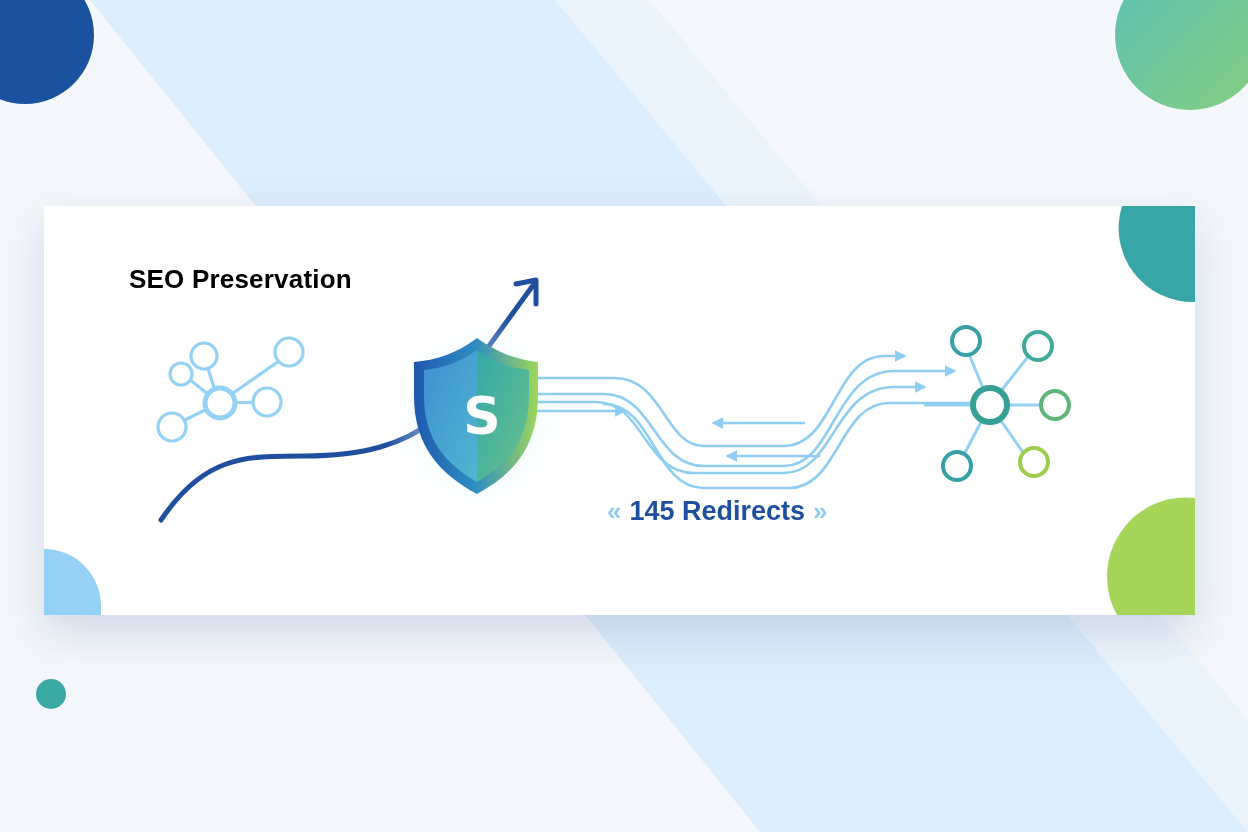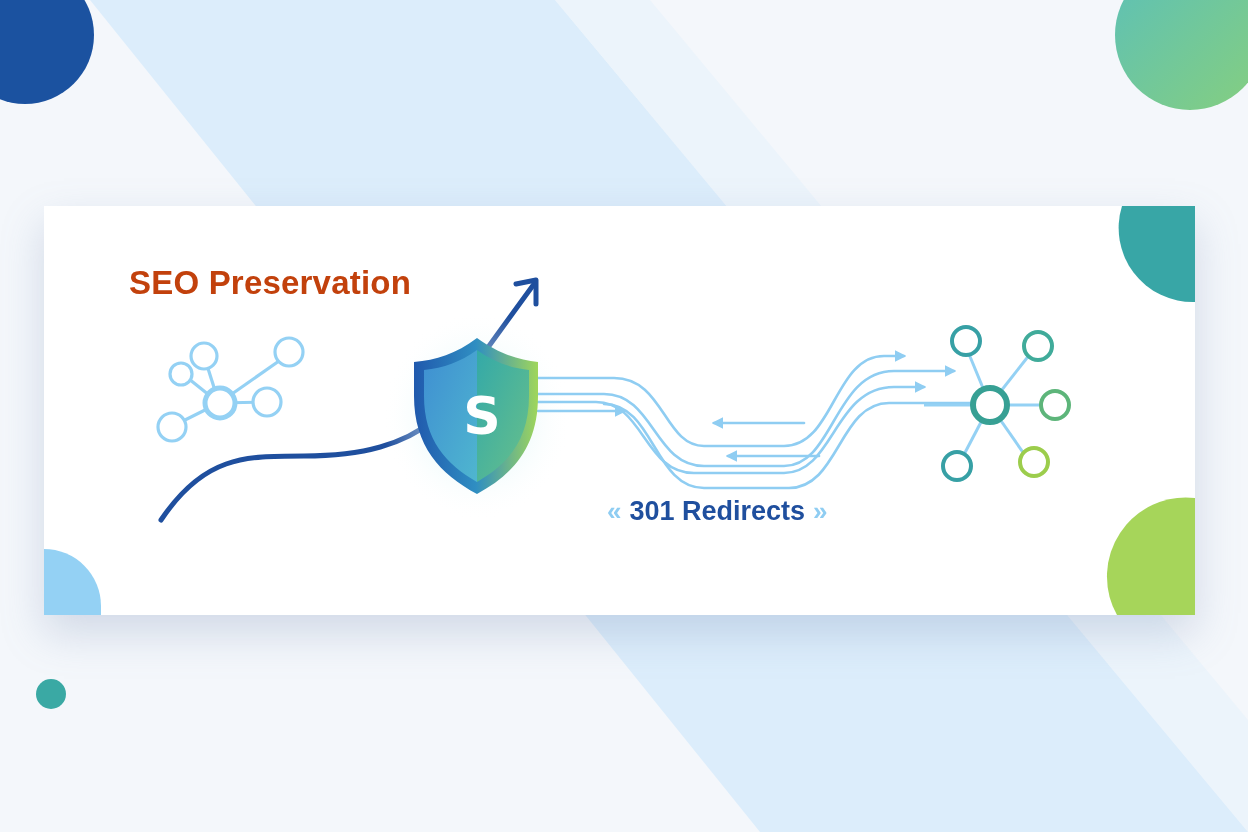--- a/index.html
+++ b/index.html
@@ -1,20 +1,20 @@
 <!DOCTYPE html>
 <html><head>
 <meta charset="utf-8">
 <style>
   html,body{margin:0;padding:0;}
   body{width:1248px;height:832px;overflow:hidden;position:relative;background:#f4f7fb;font-family:"Liberation Sans",sans-serif;}
   .bg-layer{position:absolute;left:0;top:0;width:1248px;height:832px;}
   .card{position:absolute;left:44px;top:206px;width:1151px;height:409px;background:#ffffff;overflow:hidden;box-shadow:0 18px 40px rgba(120,140,180,0.28);}
   .card svg{position:absolute;left:0;top:0;}
-  .title{position:absolute;left:85px;top:58px;font-size:33px;font-weight:bold;color:#c2410c;letter-spacing:0.2px;}
+  .title{position:absolute;left:85px;top:58px;font-size:26px;font-weight:bold;color:#000000;letter-spacing:0.2px;}
   .redirect-label{position:absolute;left:563px;top:290px;font-size:27px;font-weight:bold;color:#1f4f9e;display:flex;align-items:center;gap:8px;}
   .redirect-label .chev{color:#8fcdf2;font-size:26px;font-weight:bold;}
   .shield-letter{position:absolute;left:410px;top:180px;width:56px;text-align:center;font-size:52px;font-weight:bold;color:#ffffff;font-family:"DejaVu Sans",sans-serif;}
 </style>
 </head>
 <body>
 
 <svg class="bg-layer" width="1248" height="832" viewBox="0 0 1248 832">
   <defs>
     <linearGradient id="gTopRight" x1="0" y1="0" x2="1" y2="1">
@@ -114,16 +114,16 @@
       <circle cx="990" cy="256" r="14" stroke="#9ccd4c"></circle>
       <circle cx="946" cy="199" r="17" stroke="#37a094" stroke-width="6"></circle>
     </g>
   </svg>
 
   <div class="title">SEO Preservation</div>
   <div class="shield-letter">S</div>
 
   <div class="redirect-label">
     <span class="chev">«</span>
-    <span>301 Redirects</span>
+    <span>145 Redirects</span>
     <span class="chev">»</span>
   </div>
 </div>
 
 </body></html>

